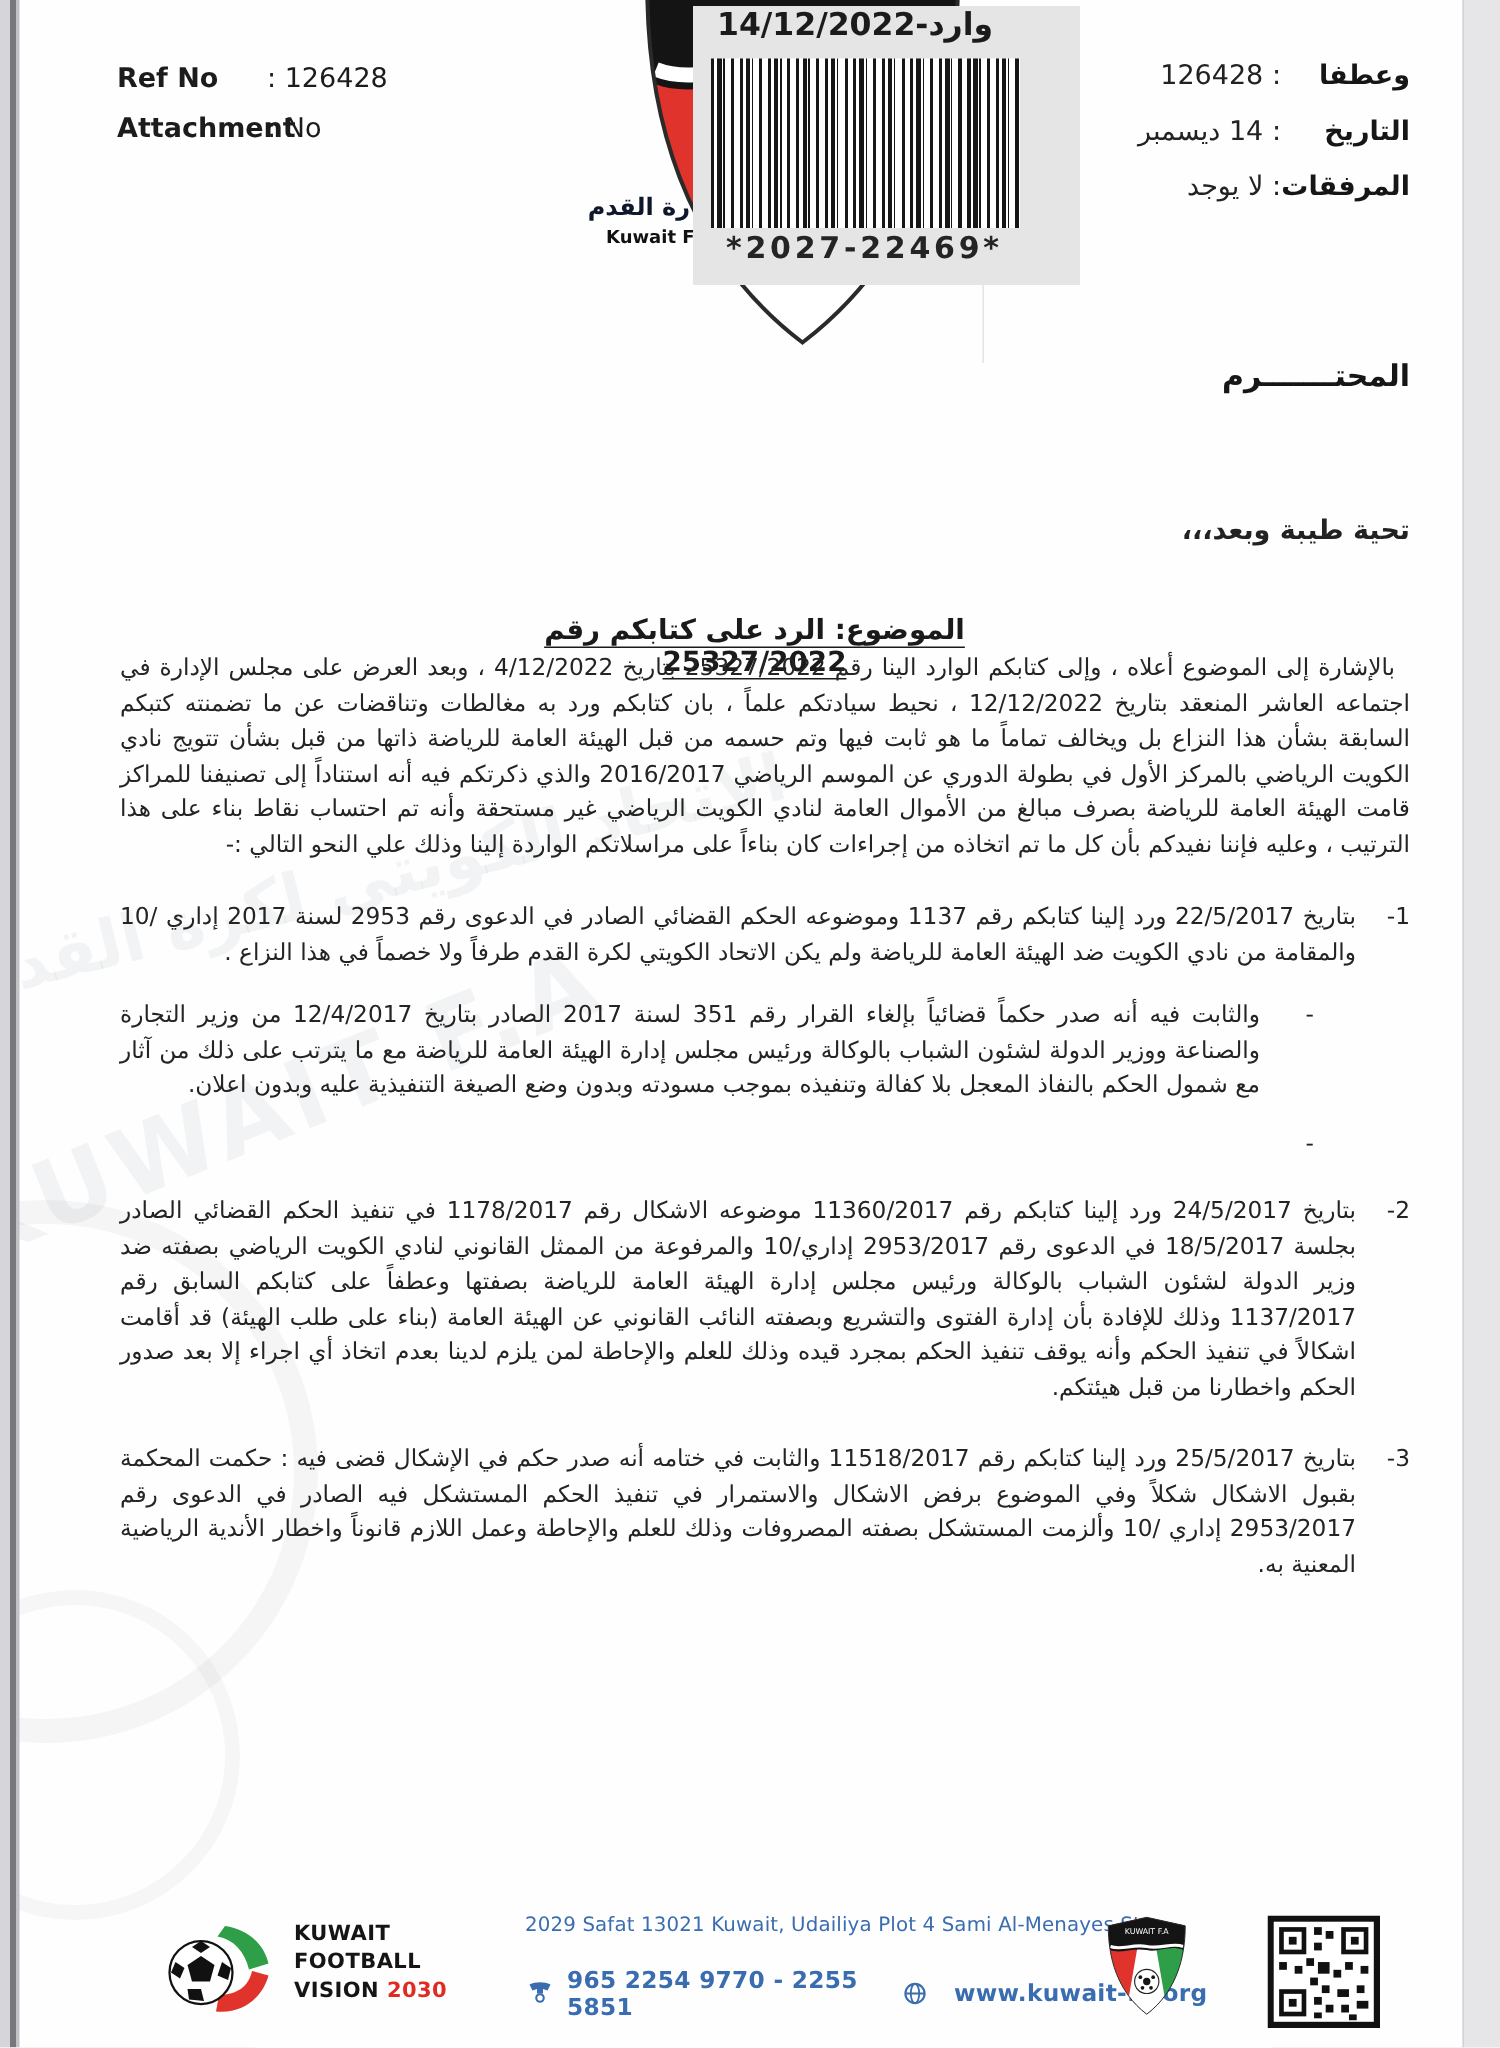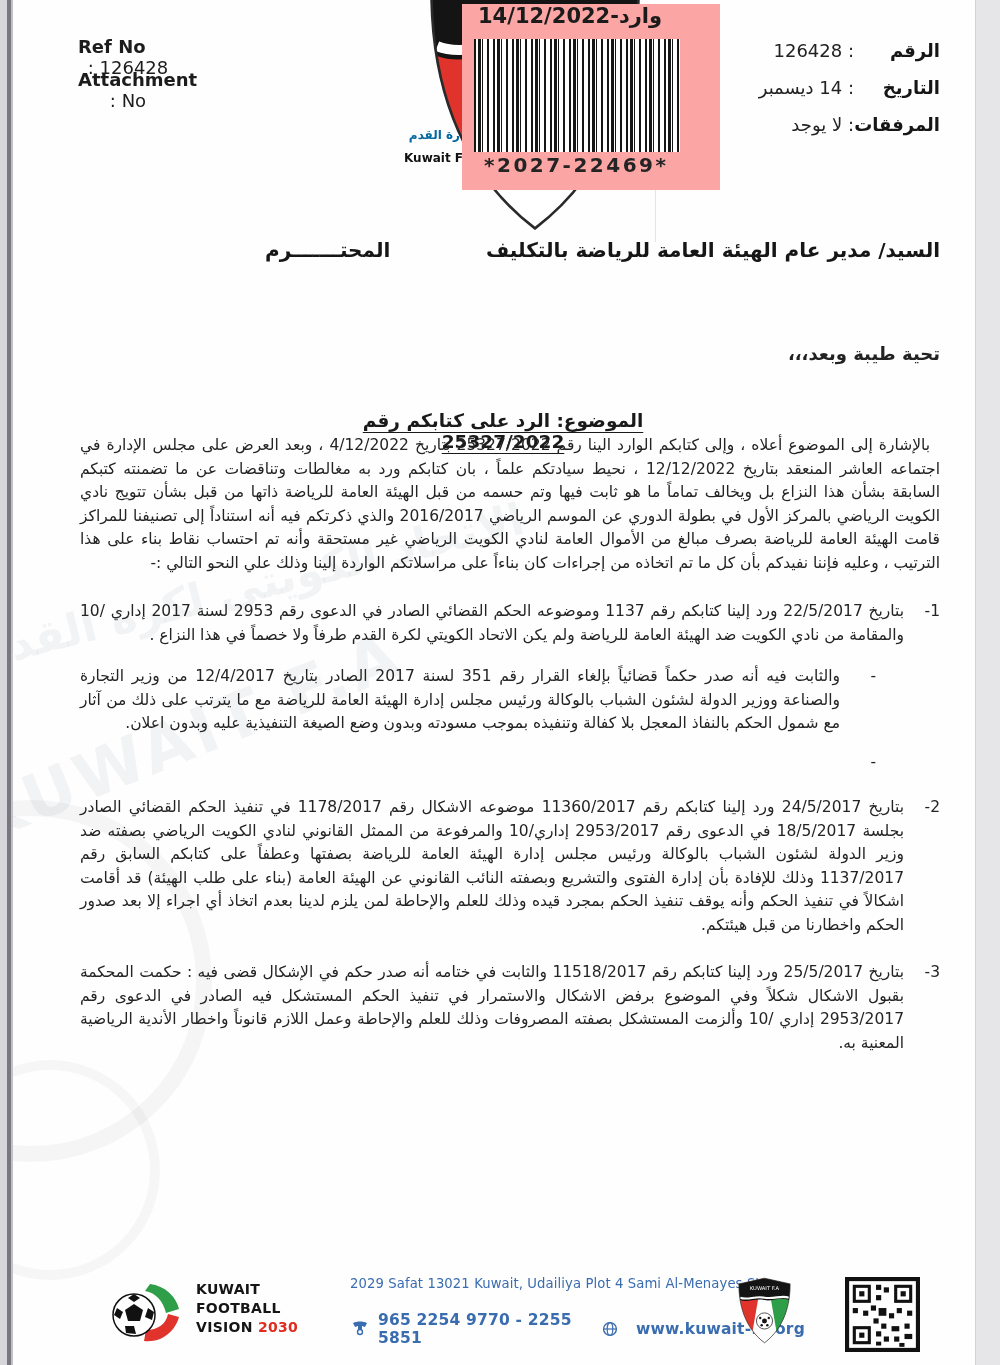--- a/index.html
+++ b/index.html
@@ -13,33 +13,33 @@
   .wm{position:absolute;color:rgba(90,95,110,0.07);pointer-events:none;z-index:0;white-space:nowrap;}
   .wm-calligraphy{left:-30px;top:560px;font-size:44px;font-weight:bold;transform:rotate(-14deg);}
   .wm-latin{left:-40px;top:700px;font-size:64px;font-weight:bold;transform:rotate(-22deg);letter-spacing:4px;}
   .wm-circle{position:absolute;left:-150px;top:800px;width:330px;height:330px;border-radius:50%;
      border:16px solid rgba(0,0,0,0.035);z-index:0;}
   .wm-circle2{position:absolute;left:-60px;top:1060px;width:200px;height:200px;border-radius:50%;
      border:10px solid rgba(0,0,0,0.03);z-index:0;}
 
   
   .ref-rows{position:absolute;left:78px;top:36px;z-index:1;}
-  .ref-row{display:flex;height:33px;align-items:center;font-size:18px;flex-direction:column;}
+  .ref-row{display:flex;height:33px;align-items:center;font-size:18px;}
   .ref-label{font-weight:bold;width:100px;color:#1c1c1c;}
   .ref-value{color:#1c1c1c;}
 
   
   .crest-top{position:absolute;left:420px;top:-40px;width:230px;height:276px;z-index:1;}
-  .cap-ar{position:absolute;left:404px;top:128px;width:56px;font-size:12px;font-weight:bold;
-     direction:rtl;white-space:nowrap;z-index:1;color:#0369a1;}
+  .cap-ar{position:absolute;left:404px;top:128px;width:56px;font-size:16px;font-weight:bold;
+     direction:rtl;white-space:nowrap;z-index:1;color:#0f172a;}
   .cap-en{position:absolute;left:404px;top:151px;width:58px;font-size:12px;font-weight:bold;
      white-space:nowrap;z-index:1;color:#111;}
 
   
-  .sticker{position:absolute;left:462px;top:4px;width:258px;height:186px;background:#fca5a5;z-index:2;}
+  .sticker{position:absolute;left:462px;top:4px;width:258px;height:186px;background:#e5e5e5;z-index:2;}
   .received{position:absolute;left:16px;top:0px;font-size:21px;font-weight:bold;direction:rtl;
      white-space:nowrap;letter-spacing:0.5px;color:#1b1b1b;}
   .barcode{position:absolute;left:12px;top:35px;width:206px;height:113px;
      background:repeating-linear-gradient(90deg,#161616 0 2px,#fff 2px 4px,#161616 4px 7px,#fff 7px 8px,#161616 8px 9px,#fff 9px 13px,#161616 13px 15px,#fff 15px 19px);}
   .code{position:absolute;left:22px;top:149px;font-size:20px;font-weight:bold;letter-spacing:2.5px;color:#242424;}
 
   
   .info-rows{position:absolute;right:60px;top:32px;z-index:1;}
   .info-row{display:flex;direction:rtl;height:37px;align-items:center;font-size:18px;}
   .info-label{font-weight:bold;width:86px;color:#161616;}
@@ -128,37 +128,36 @@
   <div class="cap-en">Kuwait Foo</div>
 
   <div class="sticker">
     <div class="received">وارد-14/12/2022</div>
     <div class="barcode"></div>
     <div class="code">*2027-22469*</div>
   </div>
 
   <div class="info-rows">
     <div class="info-row">
-      <span class="info-label">الرقم</span>
+      <span class="info-label">وعطفا</span>
       <span class="info-value">: 126428</span>
     </div>
     <div class="info-row">
       <span class="info-label">التاريخ</span>
       <span class="info-value">: 14 ديسمبر</span>
     </div>
     <div class="info-row">
       <span class="info-label">المرفقات</span>
       <span class="info-value">: لا يوجد</span>
     </div>
   </div>
 
   <div class="crease"></div>
 
   <div class="salutation-row">
-    <span>السيد/ مدير عام الهيئة العامة للرياضة بالتكليف</span>
     <span>المحتـــــــرم</span>
   </div>
 
   <div class="greeting">تحية طيبة وبعد،،،</div>
 
   <div class="subject">الموضوع: الرد على كتابكم رقم 25327/2022</div>
 
   <div class="body-text">
     <div class="intro">بالإشارة إلى الموضوع أعلاه ، وإلى كتابكم الوارد الينا رقم 25327/2022 بتاريخ 4/12/2022 ، وبعد العرض على مجلس الإدارة في اجتماعه العاشر المنعقد بتاريخ 12/12/2022 ، نحيط سيادتكم علماً ، بان كتابكم ورد به مغالطات وتناقضات عن ما تضمنته كتبكم السابقة بشأن هذا النزاع بل ويخالف تماماً ما هو ثابت فيها وتم حسمه من قبل الهيئة العامة للرياضة ذاتها من قبل بشأن تتويج نادي الكويت الرياضي بالمركز الأول في بطولة الدوري عن الموسم الرياضي 2016/2017 والذي ذكرتكم فيه أنه استناداً إلى تصنيفنا للمراكز قامت الهيئة العامة للرياضة بصرف مبالغ من الأموال العامة لنادي الكويت الرياضي غير مستحقة وأنه تم احتساب نقاط بناء على هذا الترتيب ، وعليه فإننا نفيدكم بأن كل ما تم اتخاذه من إجراءات كان بناءاً على مراسلاتكم الواردة إلينا وذلك علي النحو التالي :-</div>
 

